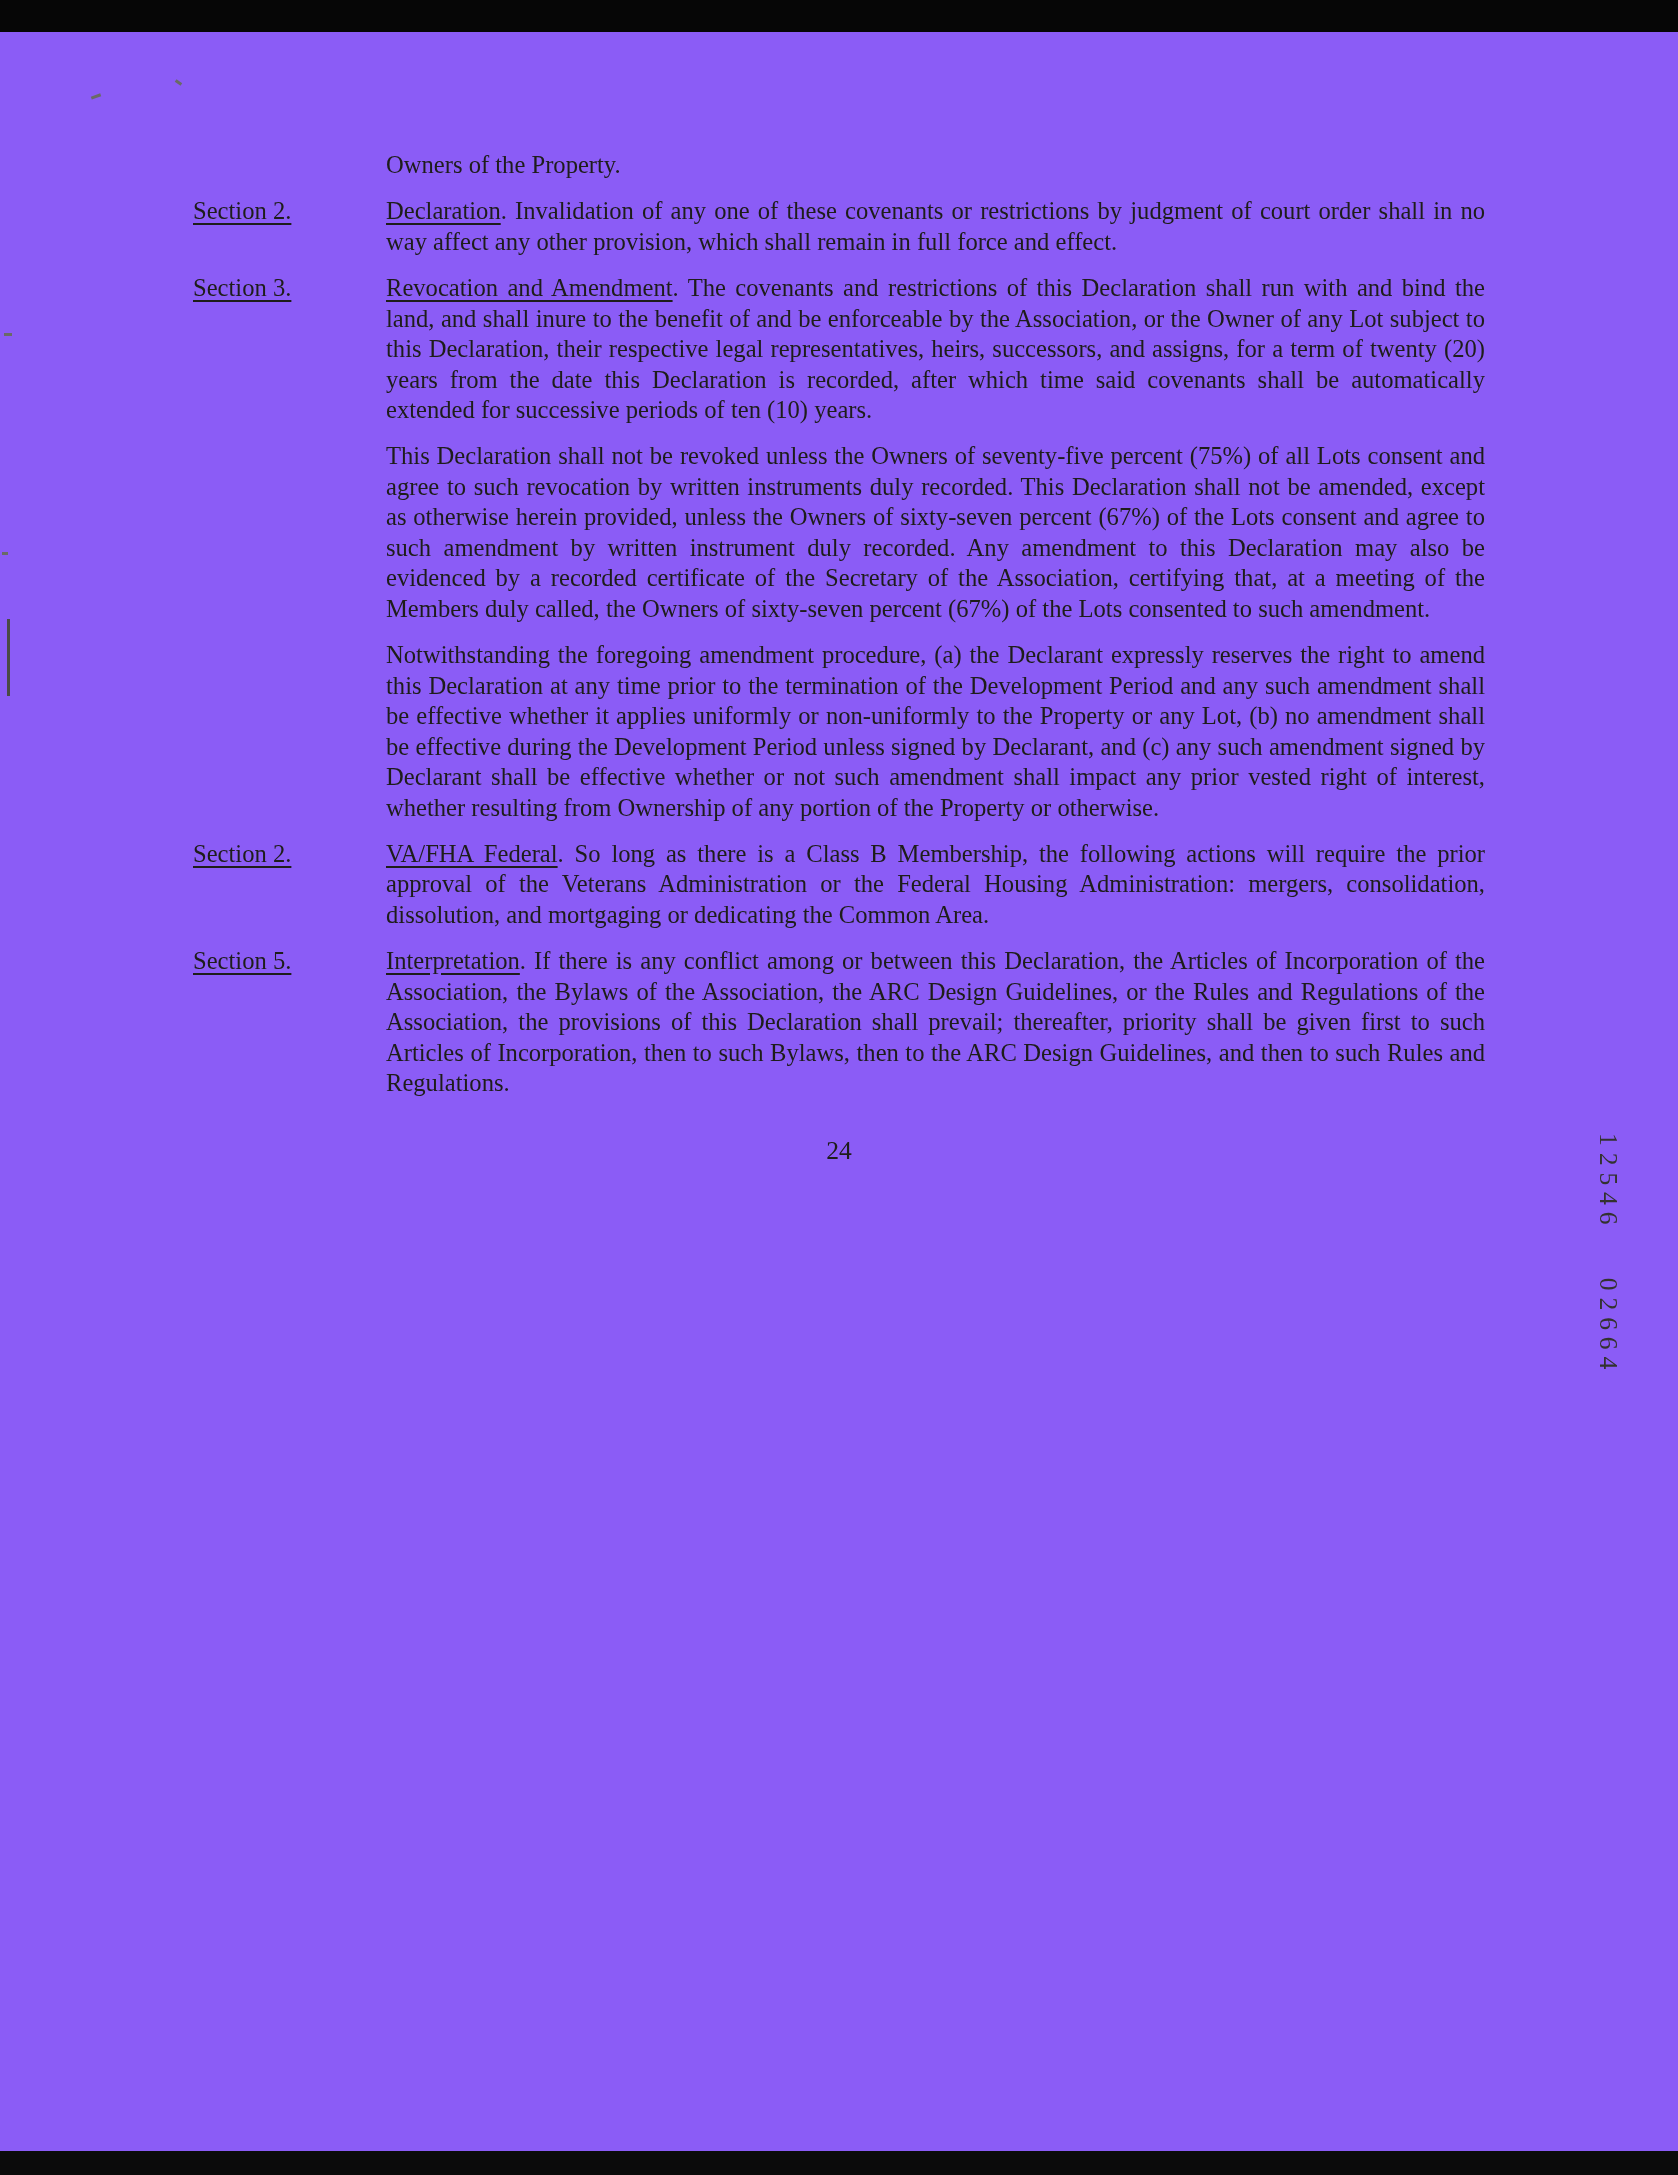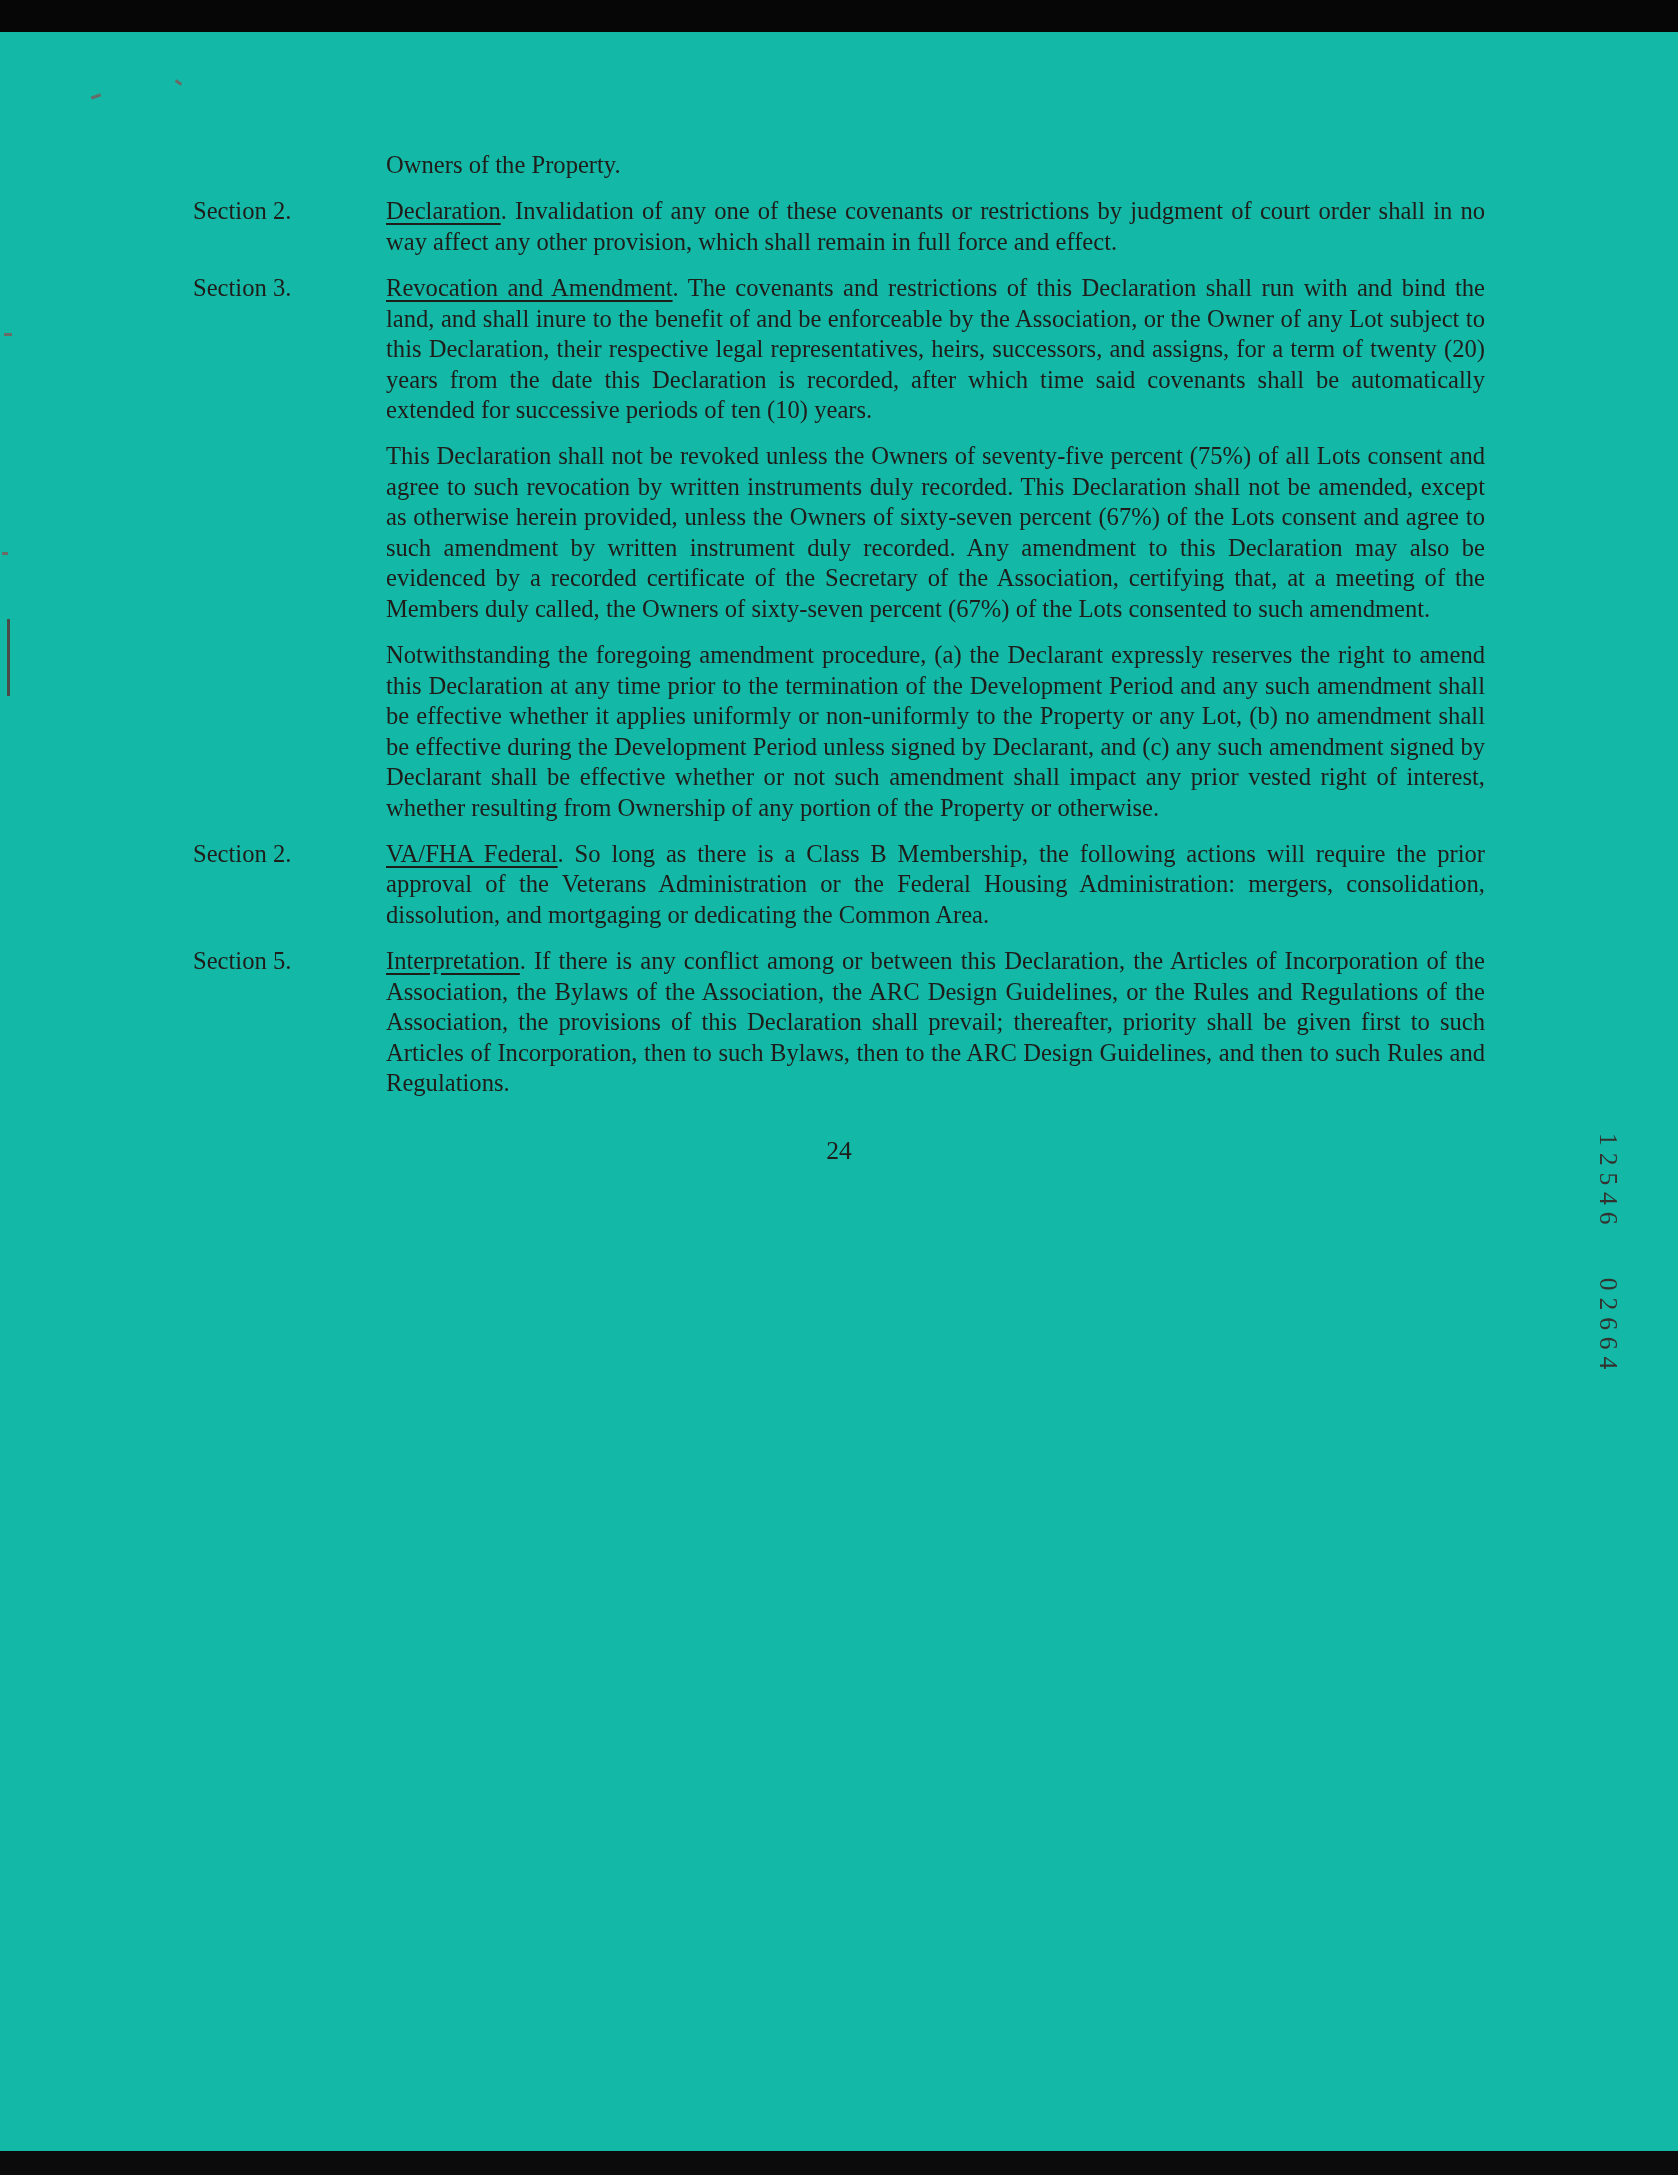--- a/index.html
+++ b/index.html
@@ -4,21 +4,21 @@
 <style>
   * { margin: 0; padding: 0; box-sizing: border-box; }
   html, body { background: #d8d8d4; }
   body { font-family: "Liberation Serif", serif; }
 
   .page {
     position: relative;
     width: 1679px;
     height: 2175px;
     margin: 0 auto;
-    background: #14b8a6;
+    background: #8b5cf6;
     overflow: hidden;
     color: #1e1d1a;
     padding-left: 24px;
   }
 
   
   .scan-bar-top {
     position: absolute; top: 0; left: 0;
     width: 100%; height: 31.5px;
     background: #060606;
@@ -47,20 +47,21 @@
     font-size: 24.6px;
     line-height: 30.5px;
   }
   .row {
     display: grid;
     grid-template-columns: 193px 1fr;
     margin-bottom: 15.8px;
   }
   .label-col { padding-top: 0; }
   .sec-label {
+    text-decoration: underline;
     text-underline-offset: 3.9px;
   }
   .para {
     text-align: justify;
     margin-bottom: 15.8px;
   }
   .para:last-child { margin-bottom: 0; }
   .para.nojust { text-align: left; }
   .sec-heading {
     text-decoration: underline;

